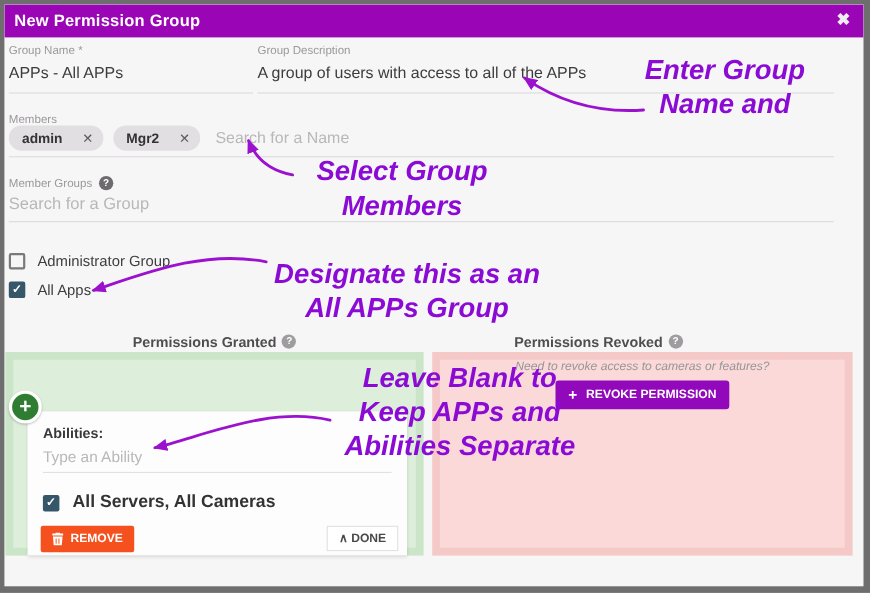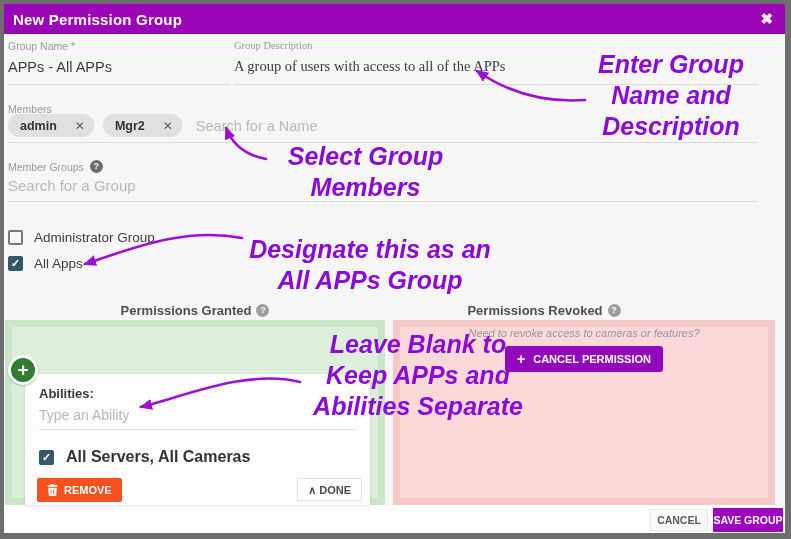--- a/index.html
+++ b/index.html
@@ -14,21 +14,21 @@
   .hdr-title { color:#fff; font-size:15px; font-weight:bold; margin-left:9px; letter-spacing:.2px; }
   .hdr-close { position:absolute; right:12px; top:5px; color:#f0eef2; font-size:15px; font-weight:bold; cursor:pointer; line-height:20px; }
 
   
   .field { position:absolute; border-bottom:1px solid #dcdadc; padding-bottom:9px; }
   .f-label { font-size:10.5px; color:#9b999b; }
   .f-value { font-size:14.5px; color:#3d3b3d; margin-top:7px; }
   .placeholder { color:#b9b7b9; }
 
   .gname { left:4px; top:36px; width:222px; }
-  .gdesc { left:230px; top:36px; width:524px;font-family:Liberation Serif, serif; }
+  .gdesc { left:230px; top:36px; width:524px; }
 
   .members-label { position:absolute; left:4px; top:99px; font-size:10.5px; color:#9b999b; }
   .chips-row { position:absolute; left:4px; top:110px; display:flex; align-items:center; gap:9px; height:23px; }
   .chip { background:#e1dfe1; border-radius:12px; height:23px; display:flex; align-items:center; gap:18px; padding:0 9px 0 12px; }
   .chip-name { font-size:12.5px; font-weight:bold; color:#333; }
   .chip-x { font-size:12px; color:#5c5c5c; cursor:pointer; }
   .user-search { font-size:14.5px; margin-left:5px; }
   .row-line { position:absolute; left:4px; width:750px; border-top:1px solid #dcdadc; }
   .line-members { top:138px; }
   .line-groups { top:197px; }
@@ -71,21 +71,21 @@
   .revoke-btn { margin-top:7px; background:#9109BB; color:#fff; font-size:11px; font-weight:bold; display:flex; align-items:center; gap:8px; padding:7px 12px; border-radius:3px; cursor:pointer; }
   .revoke-btn .plus { font-size:14px; font-weight:bold; line-height:10px; }
 
   
   .footer { position:absolute; left:0; top:501px; width:781px; height:28px; background:#ffffff; }
   .cancel-btn { position:absolute; right:77px; top:4px; width:58px; height:22px; background:#fbfbfb; border:1px solid #e9e7e9; color:#5a585a; font-size:10.5px; font-weight:bold; text-align:center; line-height:21px; cursor:pointer; }
   .save-btn { position:absolute; right:2px; top:3px; width:70px; height:24px; background:#9A07BC; color:#fff; font-size:10.5px; font-weight:bold; text-align:center; line-height:24px; cursor:pointer; }
 
   
   .ann { position:absolute; z-index:50; color:#8B0BD5; font-style:italic; font-weight:600; font-size:25px; line-height:31px; text-align:center; pointer-events:none; }
-  .ann-enter { left:568px; top:45px; width:198px; }
+  .ann-enter { left:556px; top:45px; width:198px; }
   .ann-select { left:264px; top:137px; width:195px; }
   .ann-designate { left:230px; top:230px; width:272px; }
   .ann-leave { left:294px; top:325px; width:240px; }
 
   .arrows { position:absolute; left:0; top:0; width:791px; height:539px; z-index:49; pointer-events:none; }
 </style>
 </head>
 <body>
 
 <div class="frame">
@@ -165,33 +165,28 @@
       <div class="done-btn">
         <span class="caret">∧</span>
         <span>DONE</span>
       </div>
     </div>
 
     <div class="revoked">
       <div class="revoke-prompt">Need to revoke access to cameras or features?</div>
       <div class="revoke-btn">
         <span class="plus">+</span>
-        <span>CANCEL PERMISSION</span>
-      </div>
-    </div>
-
-    <div class="footer">
-      <div class="cancel-btn">CANCEL</div>
-      <div class="save-btn">SAVE GROUP</div>
-    </div>
+        <span>REVOKE PERMISSION</span>
+      </div>
+    </div>
+
 
     <div class="ann ann-enter">
       <div>Enter Group</div>
       <div>Name and</div>
-      <div>Description</div>
     </div>
     <div class="ann ann-select">
       <div>Select Group</div>
       <div>Members</div>
     </div>
     <div class="ann ann-designate">
       <div>Designate this as an</div>
       <div>All APPs Group</div>
     </div>
     <div class="ann ann-leave">

